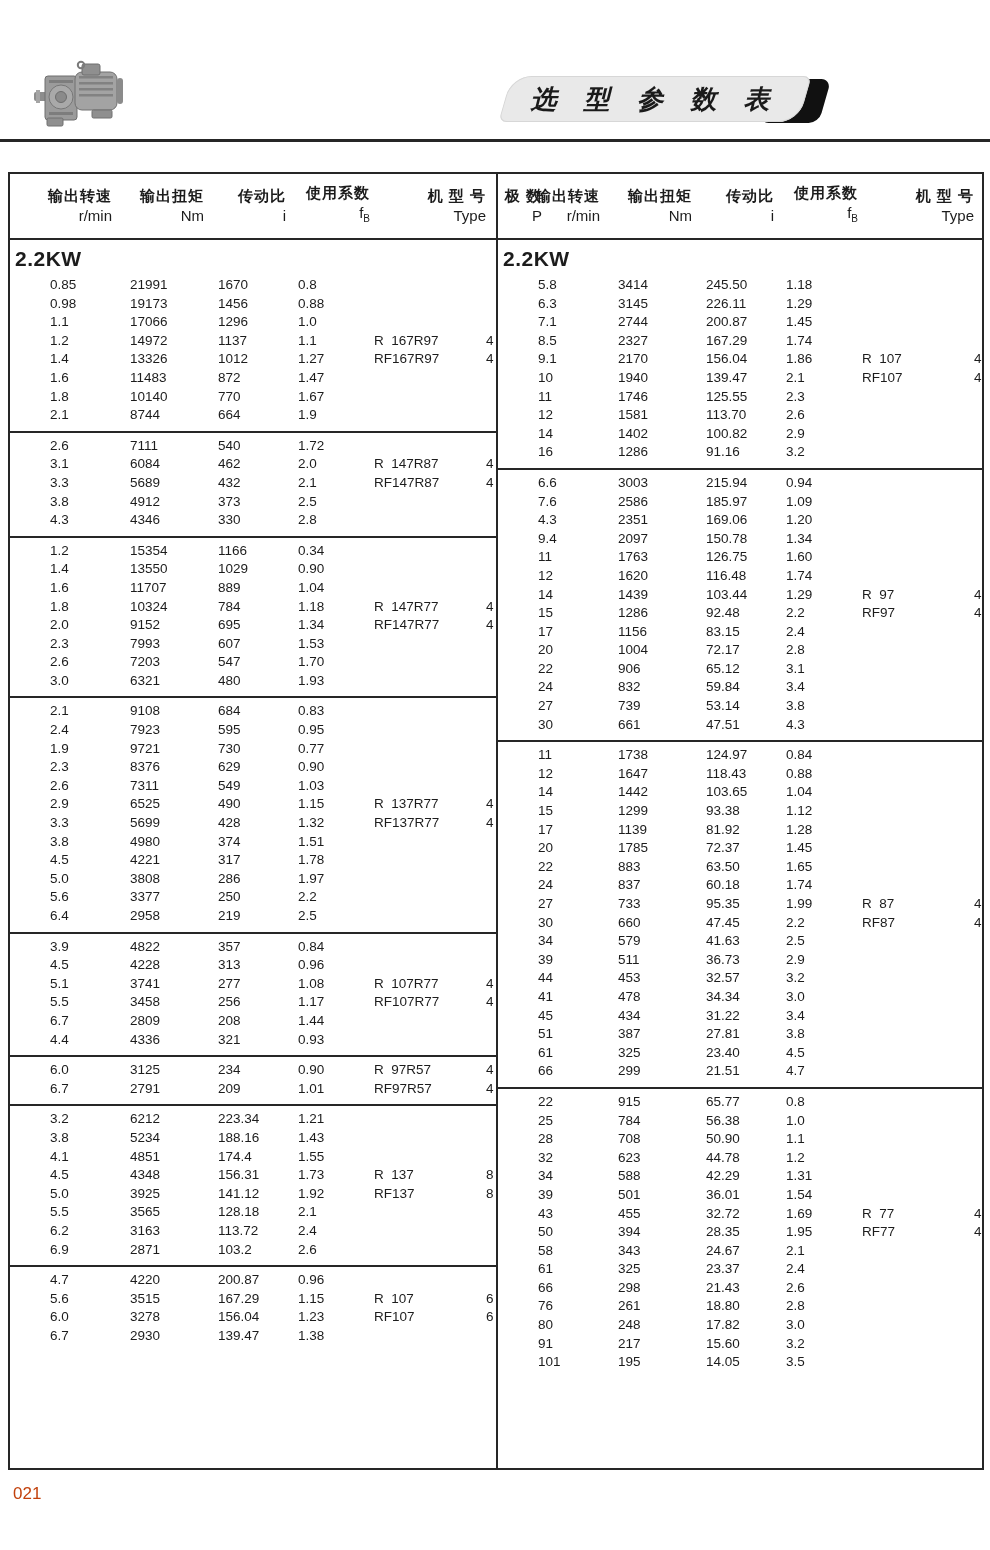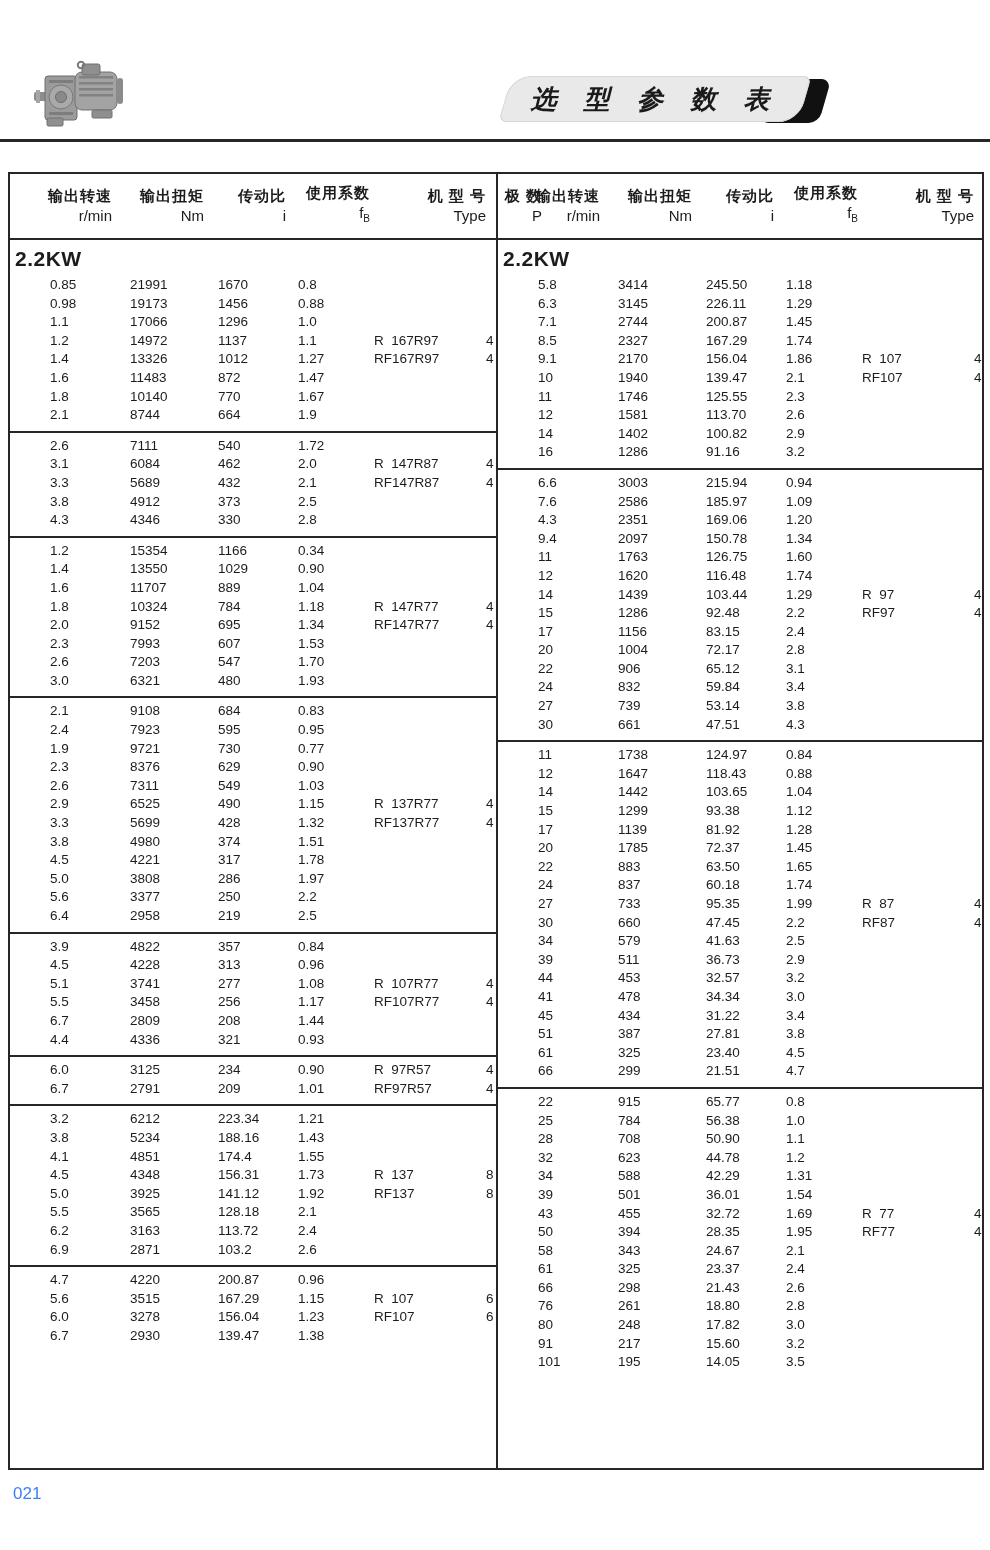--- a/index.html
+++ b/index.html
@@ -46,21 +46,21 @@
   .section-label{font-size:21px;font-weight:bold;padding:7px 0 1px 5px;letter-spacing:0.5px;}
   .block{padding:4px 0 6px 12px;}
   .block.sep{border-top:2px solid #262626;}
   .row{
     display:grid;grid-template-columns:80px 88px 80px 76px 112px 46px;
     padding-left:28px;height:18.6px;line-height:18.6px;font-size:13.5px;
   }
   .cell{text-align:left;overflow:visible;}
   .cell.type{white-space:pre;}
   
-  .page-num{position:absolute;left:13px;top:1484px;font-size:17px;color:#3b82f6;}
+  .page-num{position:absolute;left:13px;top:1484px;font-size:17px;color:#c2410c;}
 </style>
 </head>
 <body>
 
 <svg class="motor-img" viewBox="0 0 96 72" aria-hidden="true">
   <rect x="0" y="32" width="13" height="9" rx="2" fill="#8d8d8d"></rect>
   <rect x="2" y="30" width="4" height="13" fill="#a5a5a5"></rect>
   <rect x="11" y="16" width="32" height="44" rx="3" fill="#9b9b9b" stroke="#6f6f6f" stroke-width="1"></rect>
   <circle cx="27" cy="37" r="12" fill="#a9a9a9" stroke="#777" stroke-width="1"></circle>
   <circle cx="27" cy="37" r="5.5" fill="#8a8a8a" stroke="#6d6d6d" stroke-width="1"></circle>

